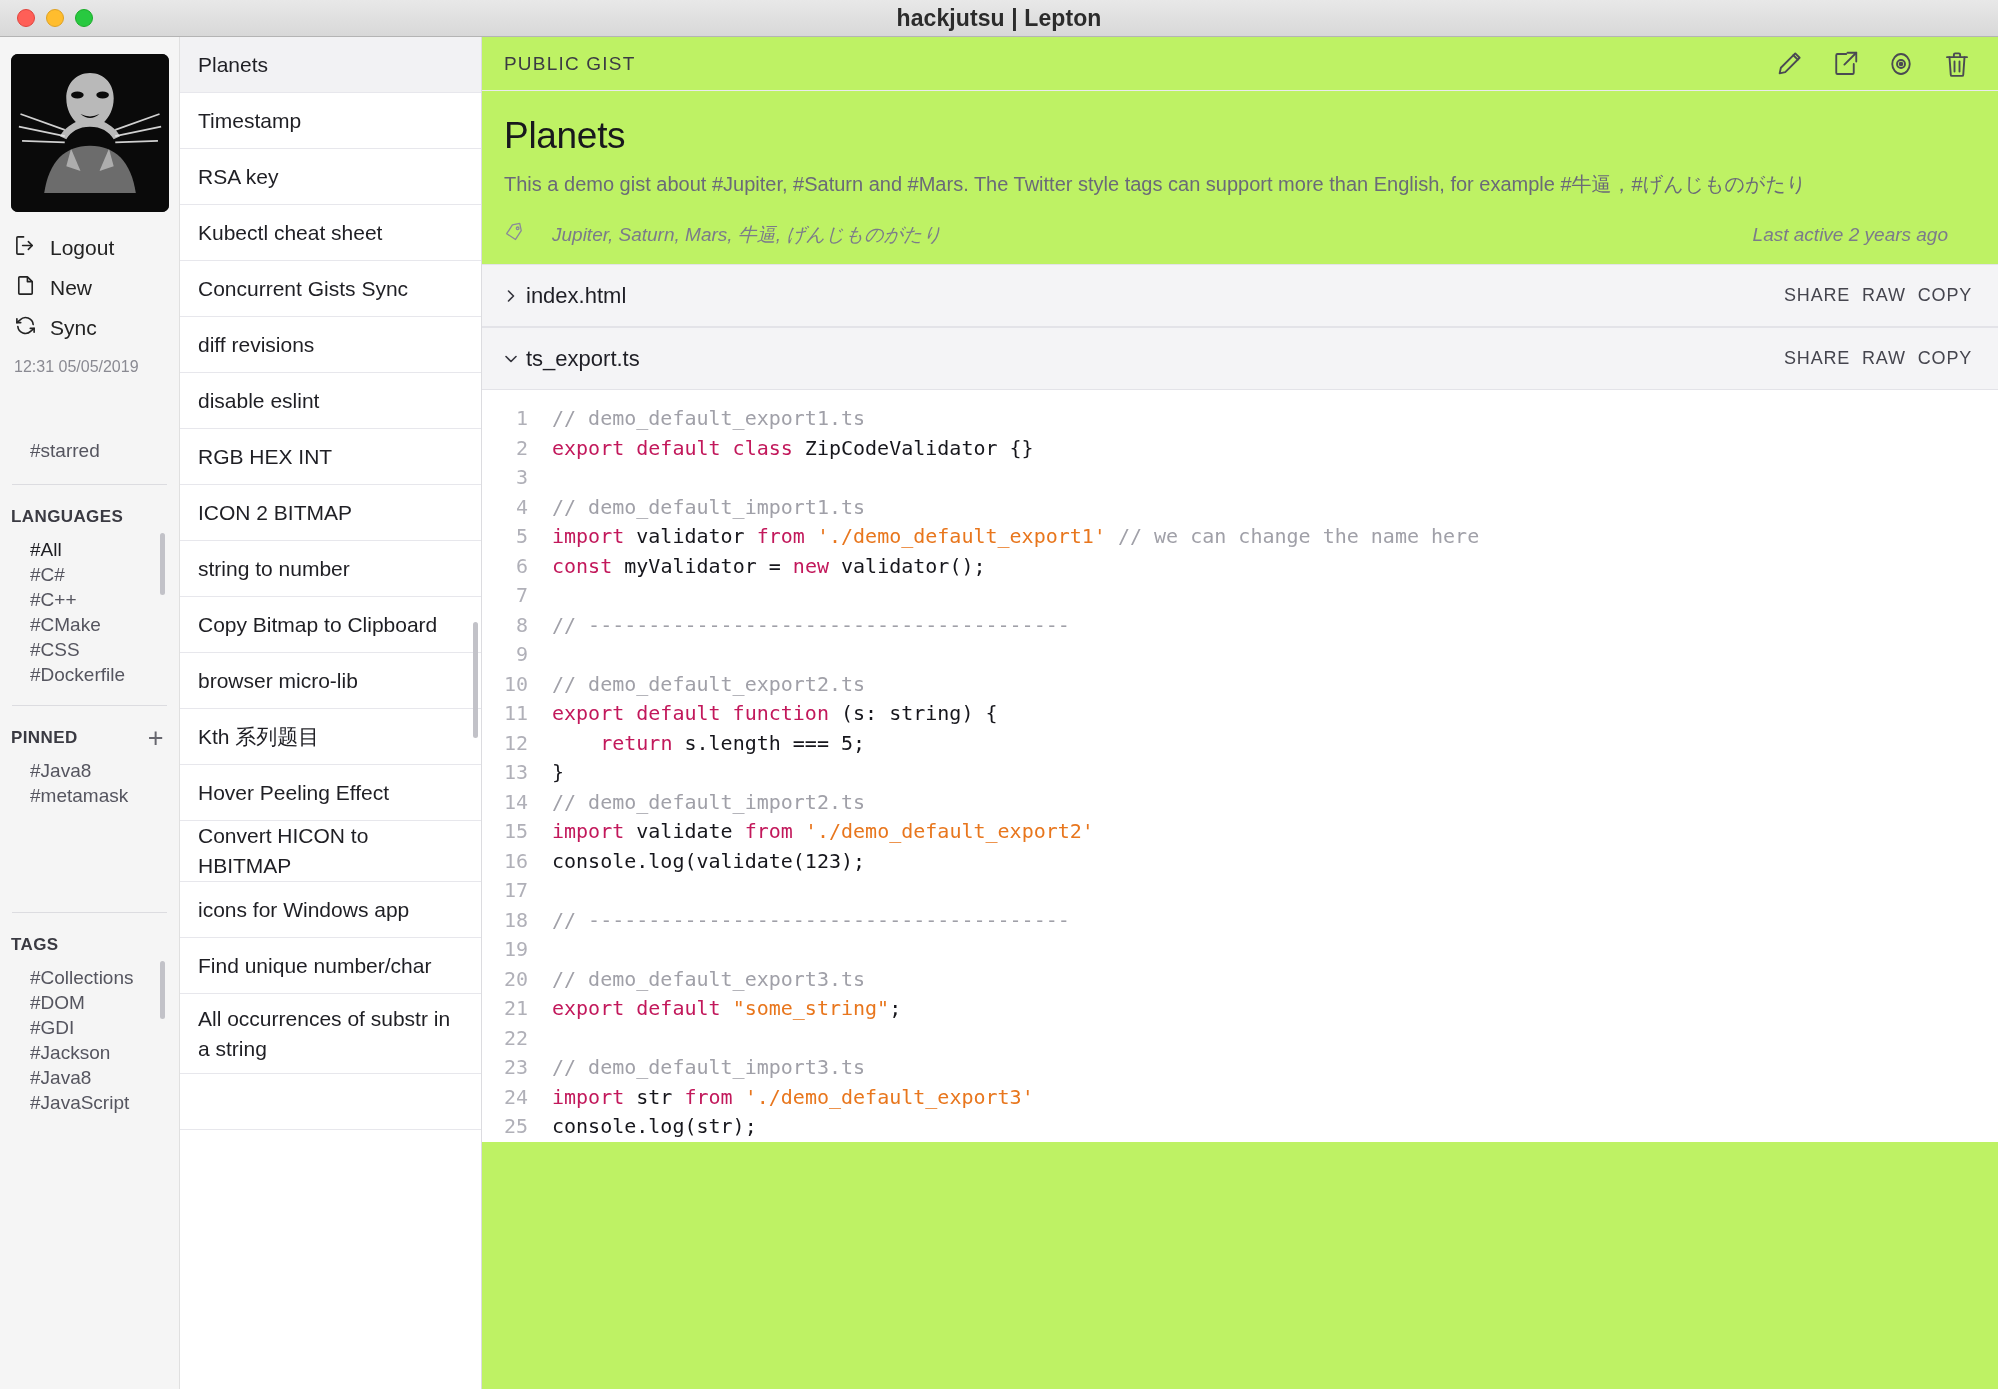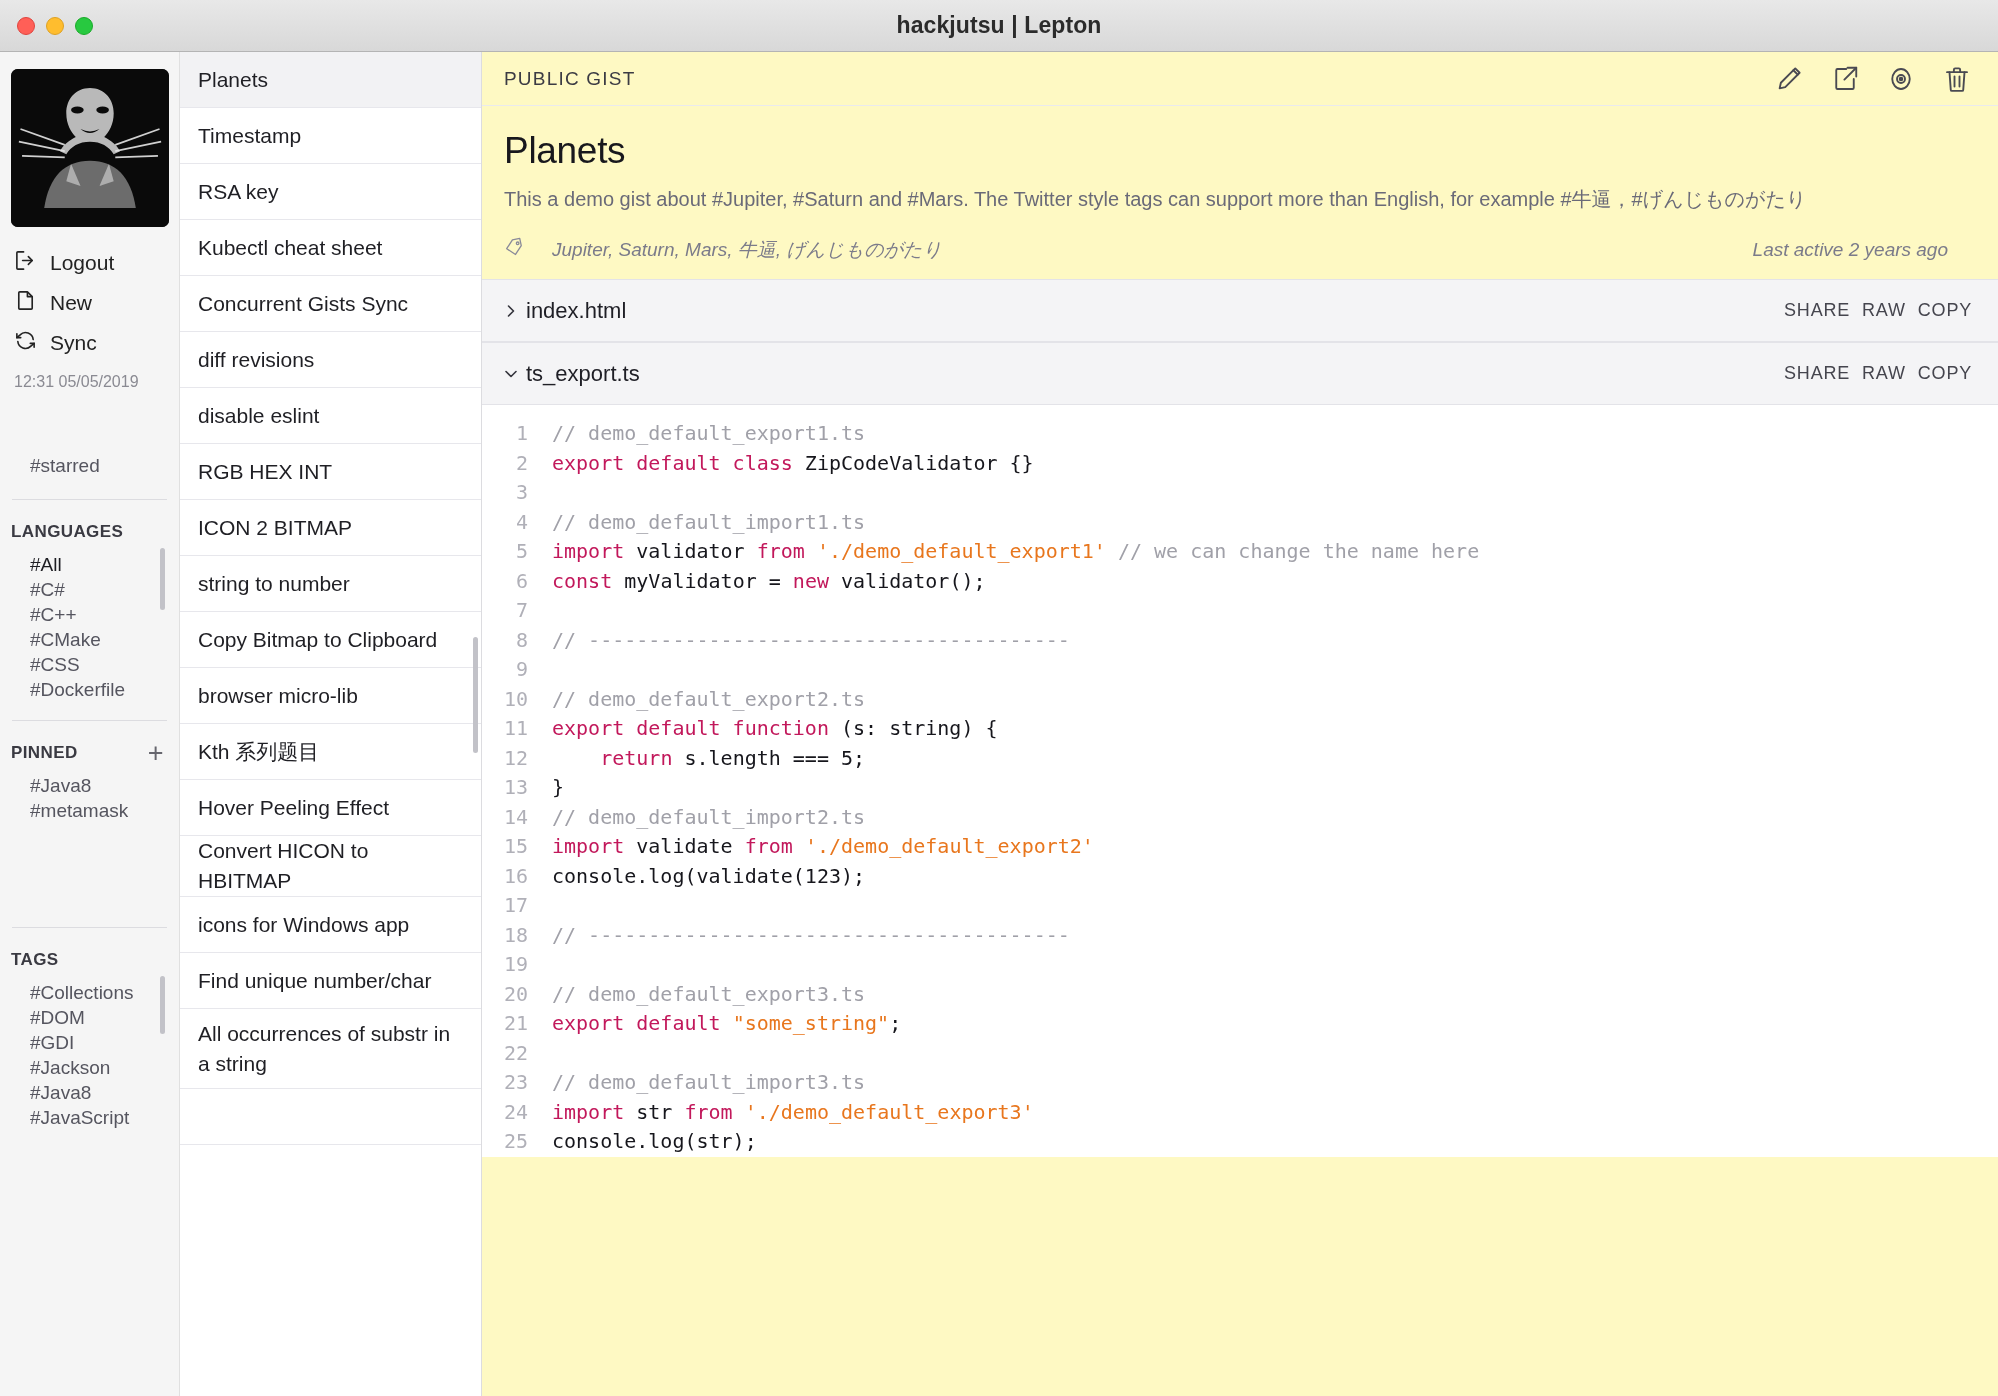--- a/index.html
+++ b/index.html
@@ -5,21 +5,21 @@
   * { box-sizing: border-box; margin: 0; padding: 0; }
   html, body {
     width: 1998px; height: 1396px;
     font-family: "Liberation Sans", sans-serif;
     background: #ffffff;
     overflow: hidden;
   }
 
   
   .titlebar {
-    height: 52px;
+    height: 37px;
     background: linear-gradient(to bottom, #e8e8e8 0%, #d8d8d8 100%);
     border-bottom: 1px solid #b4b4b4;
     display: flex;
     align-items: center;
     position: relative;
     flex: 0 0 auto;
   }
   .traffic {
     display: flex; gap: 11px; padding-left: 17px; align-items: center;
   }
@@ -126,21 +126,21 @@
   .gist-item.tall { min-height: 80px; align-items: center; }
   .gist-scrollbar {
     position: absolute; right: 3px; top: 585px;
     width: 5px; height: 116px; border-radius: 3px; background: #c2c2c8;
   }
 
   
   .main {
     flex: 1 1 auto;
     display: flex; flex-direction: column;
-    background: #fef9c3;
+    background: #bef264;
     overflow: hidden;
   }
   .gist-toolbar {
     height: 54px; flex: 0 0 54px;
     display: flex; align-items: center; justify-content: space-between;
     padding: 0 26px 0 22px;
     border-bottom: 1px solid #eaeaee;
   }
   .public-label {
     font-size: 19px; color: #3b3b43; letter-spacing: 1.2px;

